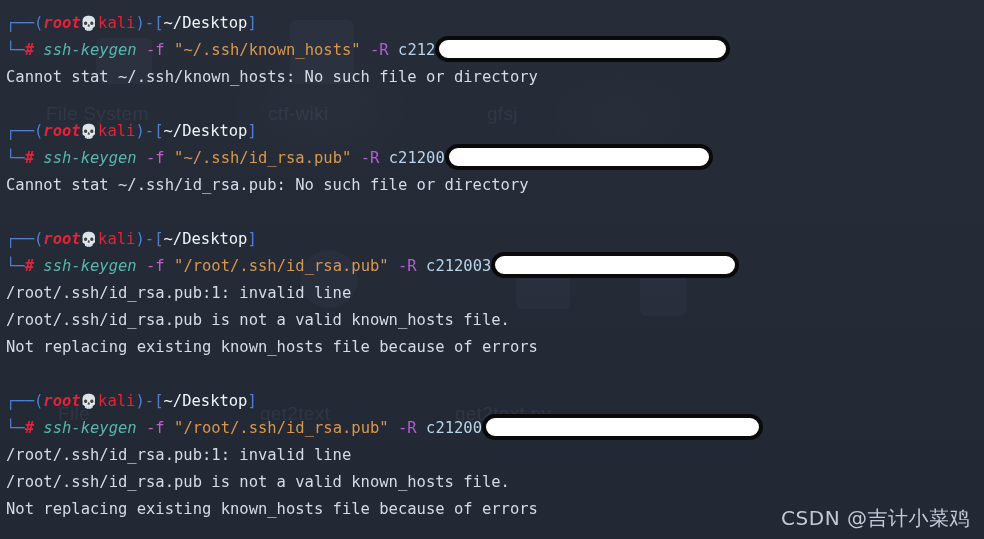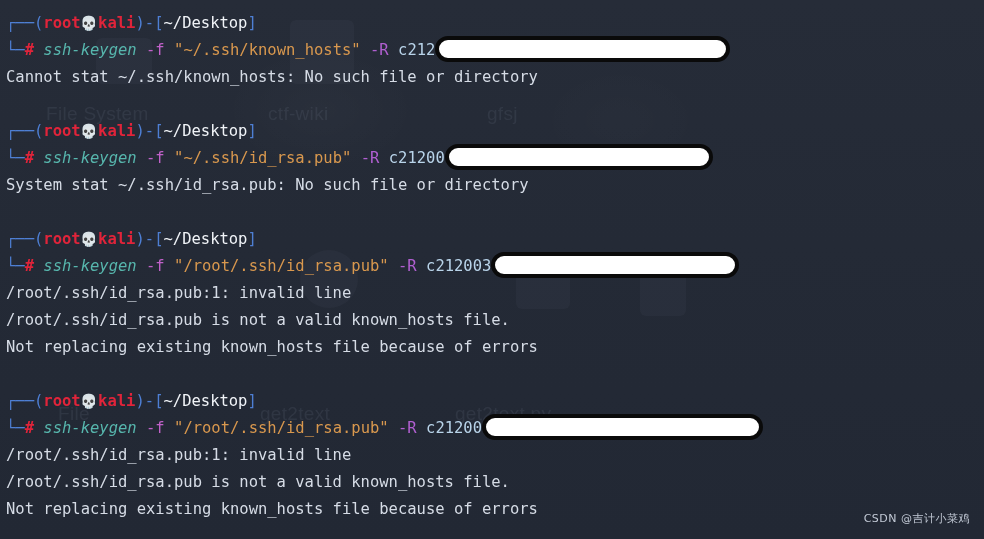--- a/index.html
+++ b/index.html
@@ -38,23 +38,23 @@
     background:rgba(190,205,225,0.035);
   }
   .content { position:relative; z-index:2; }
 
   .line { white-space:pre; height:27px; }
   .spacer { height:27px; }
 
   
   .pbox  { color:#4e7fd4; }
   .pparen{ color:#4e7fd4; }
-  .proot { color:#e0243a; font-weight:bold; }
+  .proot { color:#e0243a; font-weight:bold;font-style:italic; }
   .pskull{ font-family:"DejaVu Sans",sans-serif; font-size:14px; }
-  .pkali { color:#e0243a; font-weight:bold; }
+  .pkali { color:#e0243a; font-weight:normal; }
   .pbrak { color:#4e7fd4; }
   .ppath { color:#f1f4f8; font-weight:normal; }
   .phash { color:#e0243a; font-weight:bold; }
 
   .cmd   { color:#57b6ad;font-style:italic; }
   .flagd { color:#c061c9; }
   .str   { color:#d9984e; }
   .flagR { color:#b05fd0; }
   .arg   { color:#b9d4ea;margin-top:47px; }
   .out   { color:#d6dce6; }
@@ -69,21 +69,21 @@
     height:26px;
     position:relative;
     top:-2px;
   }
 
   .watermark {
     position:absolute;
     right:14px; bottom:7px;
     z-index:5;
     font-family:"DejaVu Sans","Liberation Sans",sans-serif;
-    font-size:11px;
+    font-size:20px;
     color:#c3cad6;
     letter-spacing:.5px;
     white-space:nowrap;
   }
 </style>
 </head>
 <body>
 
 <div id="terminal">
 
@@ -108,21 +108,21 @@
     <div class="line"><span class="pbox">└─</span><span class="phash">#</span> <span class="cmd">ssh-keygen</span> <span class="flagd">-f</span> <span class="str">"~/.ssh/known_hosts"</span> <span class="flagR">-R</span> <span class="arg">c212</span><span class="redact" style="width:295px;"></span></div>
 
     <div class="line out">Cannot stat ~/.ssh/known_hosts: No such file or directory</div>
 
     <div class="spacer"></div>
 
     <div class="line"><span class="pbox">┌──</span><span class="pparen">(</span><span class="proot">root</span><span class="pskull">💀</span><span class="pkali">kali</span><span class="pparen">)</span><span class="pbrak">-</span><span class="pbrak">[</span><span class="ppath">~/Desktop</span><span class="pbrak">]</span></div>
 
     <div class="line"><span class="pbox">└─</span><span class="phash">#</span> <span class="cmd">ssh-keygen</span> <span class="flagd">-f</span> <span class="str">"~/.ssh/id_rsa.pub"</span> <span class="flagR">-R</span> <span class="arg">c21200</span><span class="redact" style="width:268px;"></span></div>
 
-    <div class="line out">System stat ~/.ssh/id_rsa.pub: No such file or directory</div>
+    <div class="line out">Cannot stat ~/.ssh/id_rsa.pub: No such file or directory</div>
 
     <div class="spacer"></div>
 
     <div class="line"><span class="pbox">┌──</span><span class="pparen">(</span><span class="proot">root</span><span class="pskull">💀</span><span class="pkali">kali</span><span class="pparen">)</span><span class="pbrak">-</span><span class="pbrak">[</span><span class="ppath">~/Desktop</span><span class="pbrak">]</span></div>
 
     <div class="line"><span class="pbox">└─</span><span class="phash">#</span> <span class="cmd">ssh-keygen</span> <span class="flagd">-f</span> <span class="str">"/root/.ssh/id_rsa.pub"</span> <span class="flagR">-R</span> <span class="arg">c212003</span><span class="redact" style="width:248px;"></span></div>
 
     <div class="line out">/root/.ssh/id_rsa.pub:1: invalid line</div>
     <div class="line out">/root/.ssh/id_rsa.pub is not a valid known_hosts file.</div>
     <div class="line out">Not replacing existing known_hosts file because of errors</div>

